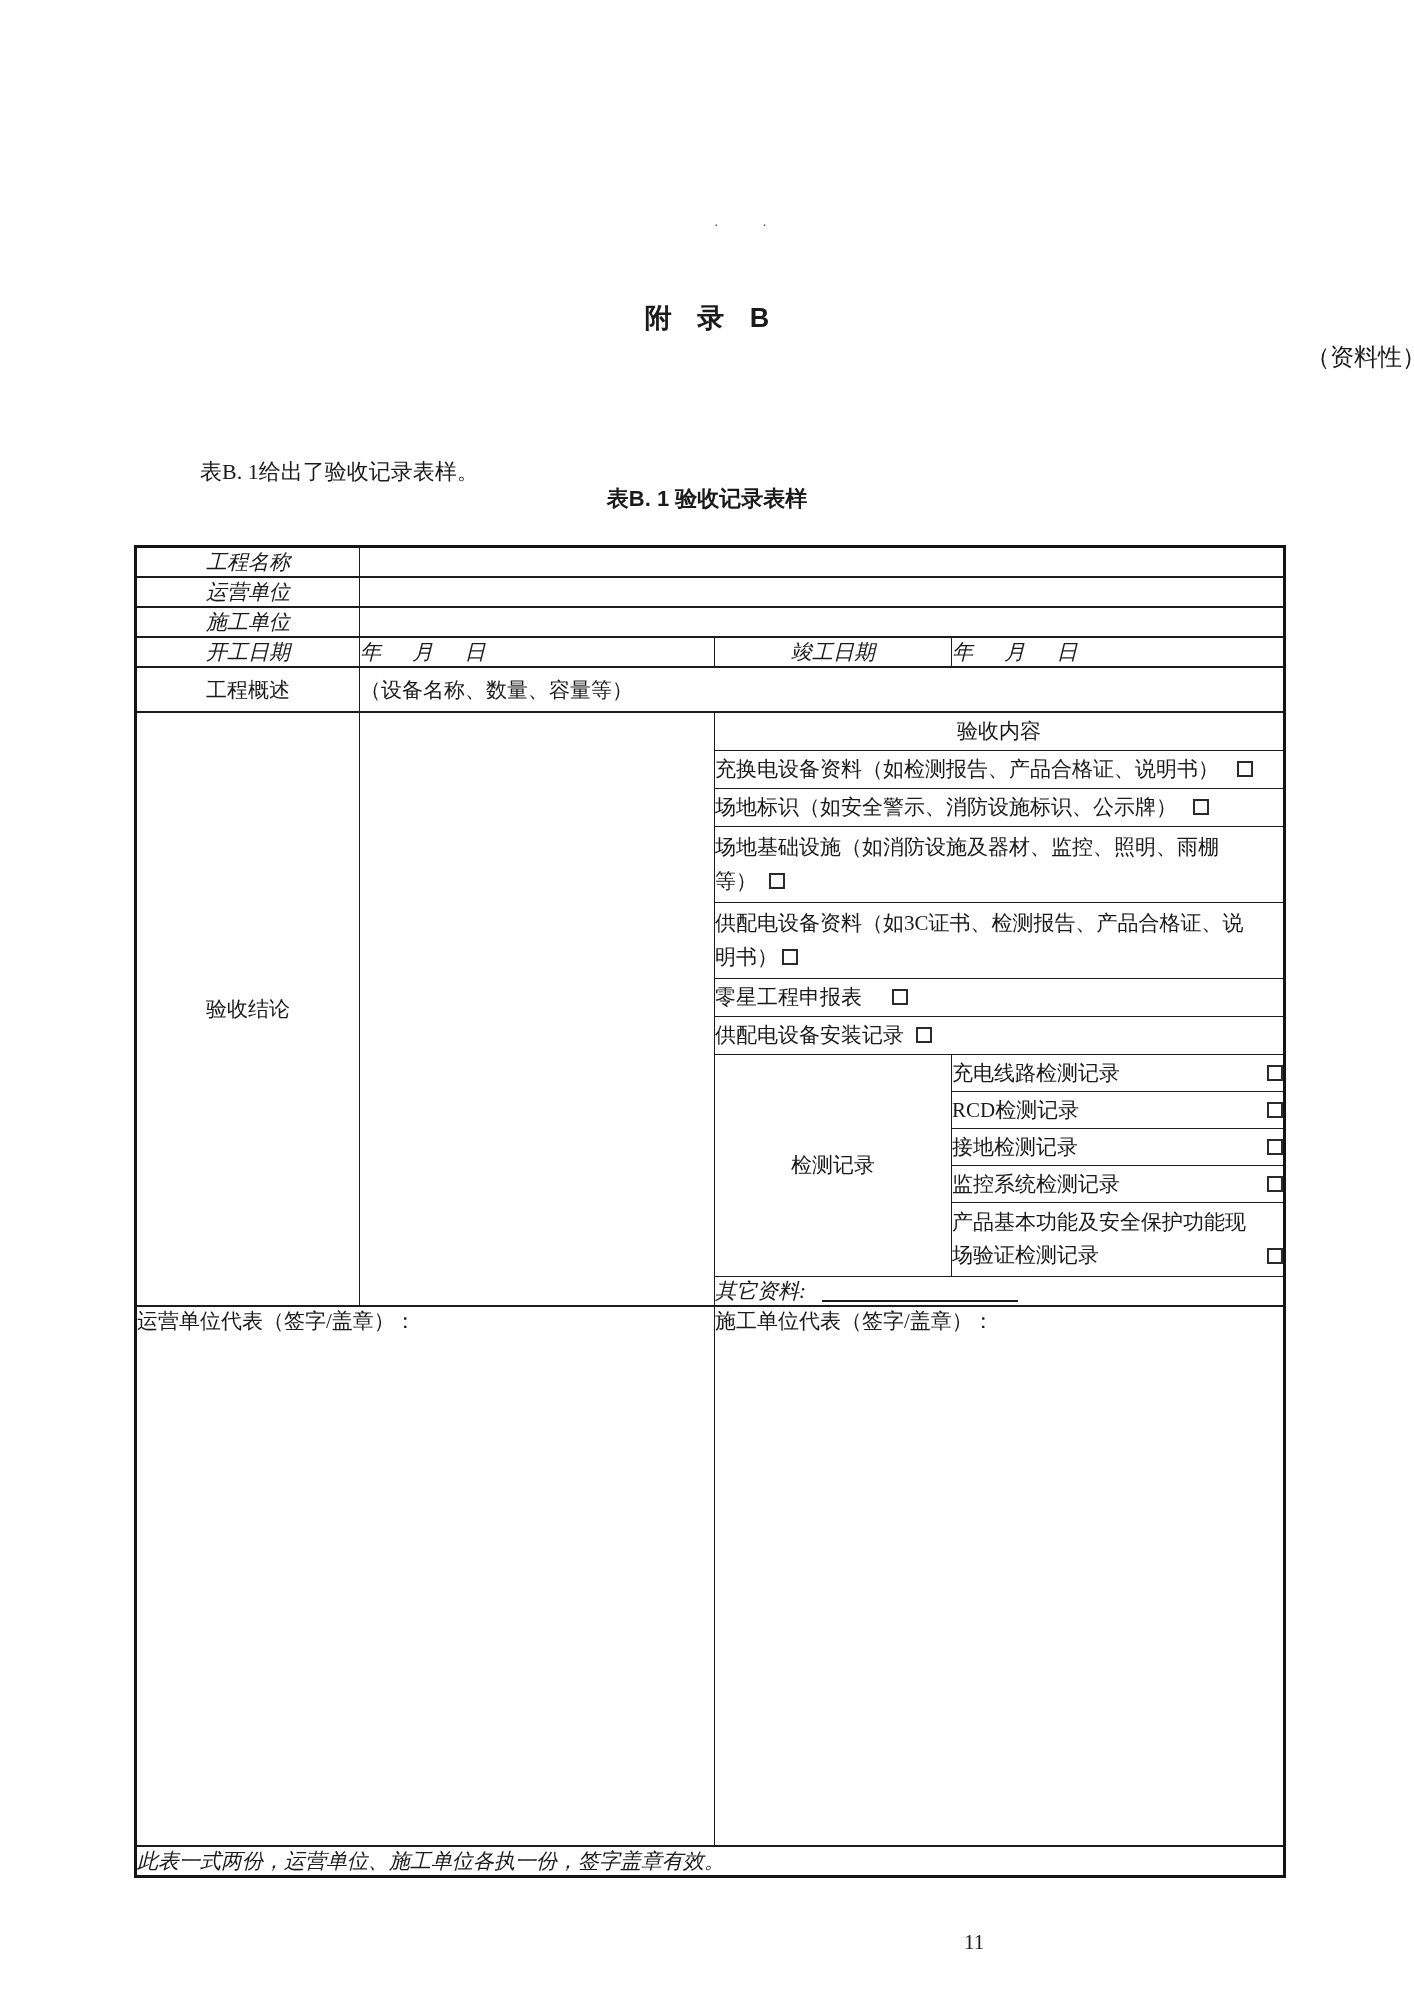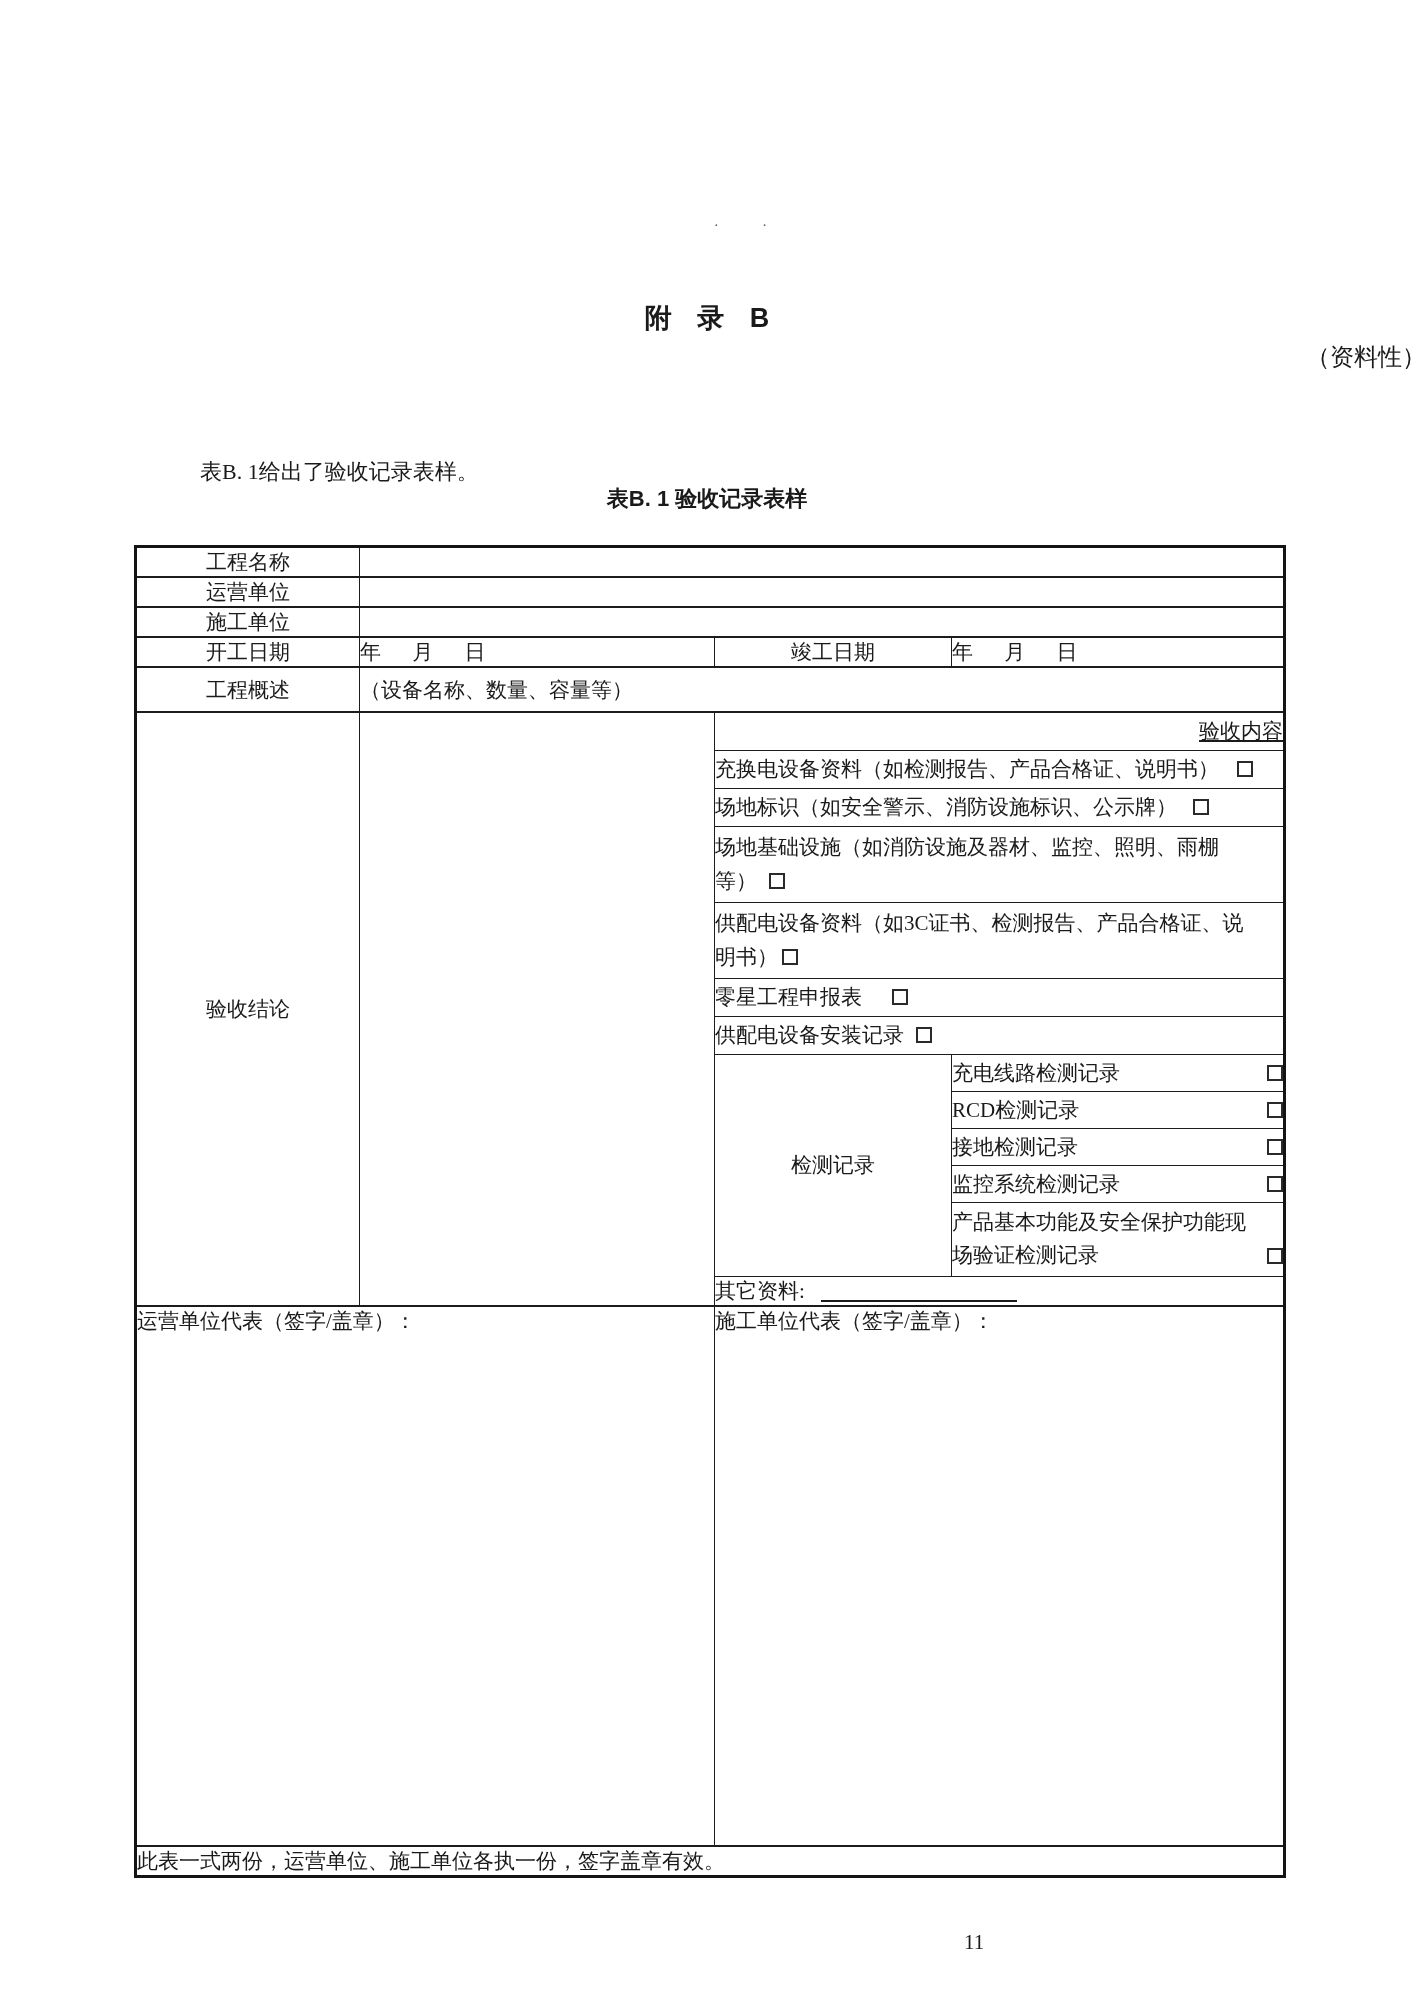--- a/index.html
+++ b/index.html
@@ -43,28 +43,28 @@
     border:3px solid #141414;
   }
   table.form td {
     border:1px solid #1c1c1c; font-size:21px; padding:0;
     font-family:"Liberation Serif","DejaVu Serif",serif; color:#1a1a1a;
     overflow:hidden;
   }
   tr.sep td { border-bottom-width:2px; }
   tr.topsep td { border-top-width:2px; }
 
-  .rh40 { height:28px; } .rh45 { height:45px; } .rh38 { height:38px; }
+  .rh40 { height:28px;font-style:italic; } .rh45 { height:45px; } .rh38 { height:38px; }
   .rh76 { height:76px; } .rh37 { height:37px; } .rh74 { height:74px; }
   .rh450 { height:540px; } 
 
   td.lbl { text-align:center; }
   td.date-val { word-spacing:26px; white-space:pre; }
   td.hint { text-align:left; }
-  td.vheader { text-align:right;text-decoration:underline; }
+  td.vheader { text-align:center; }
 
   td.item-cell { padding:2px 6px 2px 22px; line-height:34px; }
   .cb {
     display:inline-block; width:16px; height:16px; box-sizing:border-box;
     border:2px solid #2a2a2a; background:#fff; vertical-align:-1px;
   }
   .g4  { margin-left:4px; }
   .g12 { margin-left:12px; }
   .g16 { margin-left:16px; }
   .g18 { margin-left:18px; }

